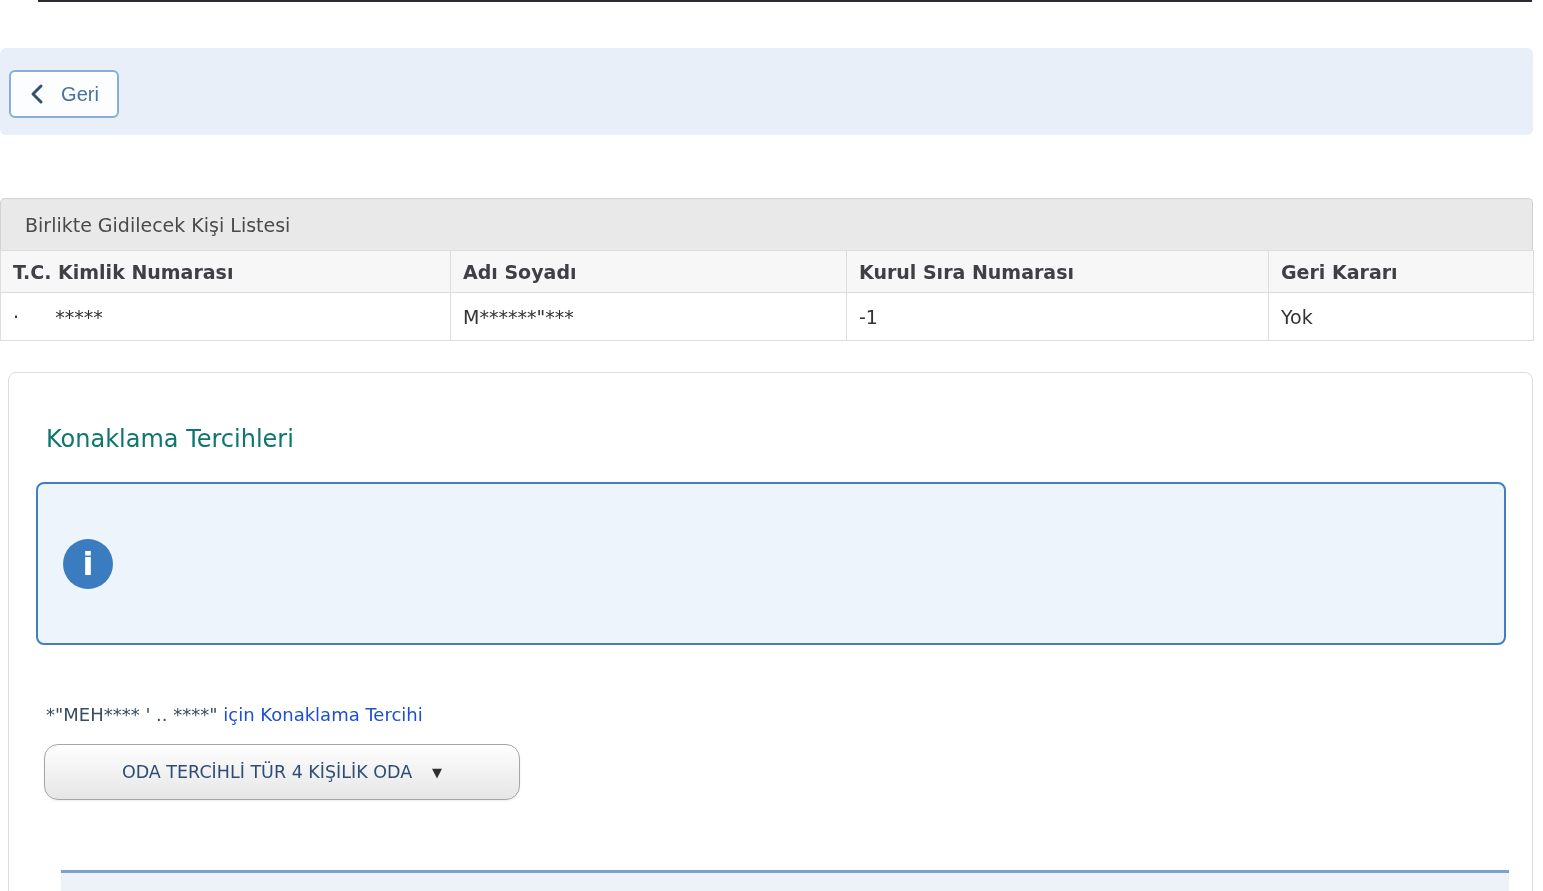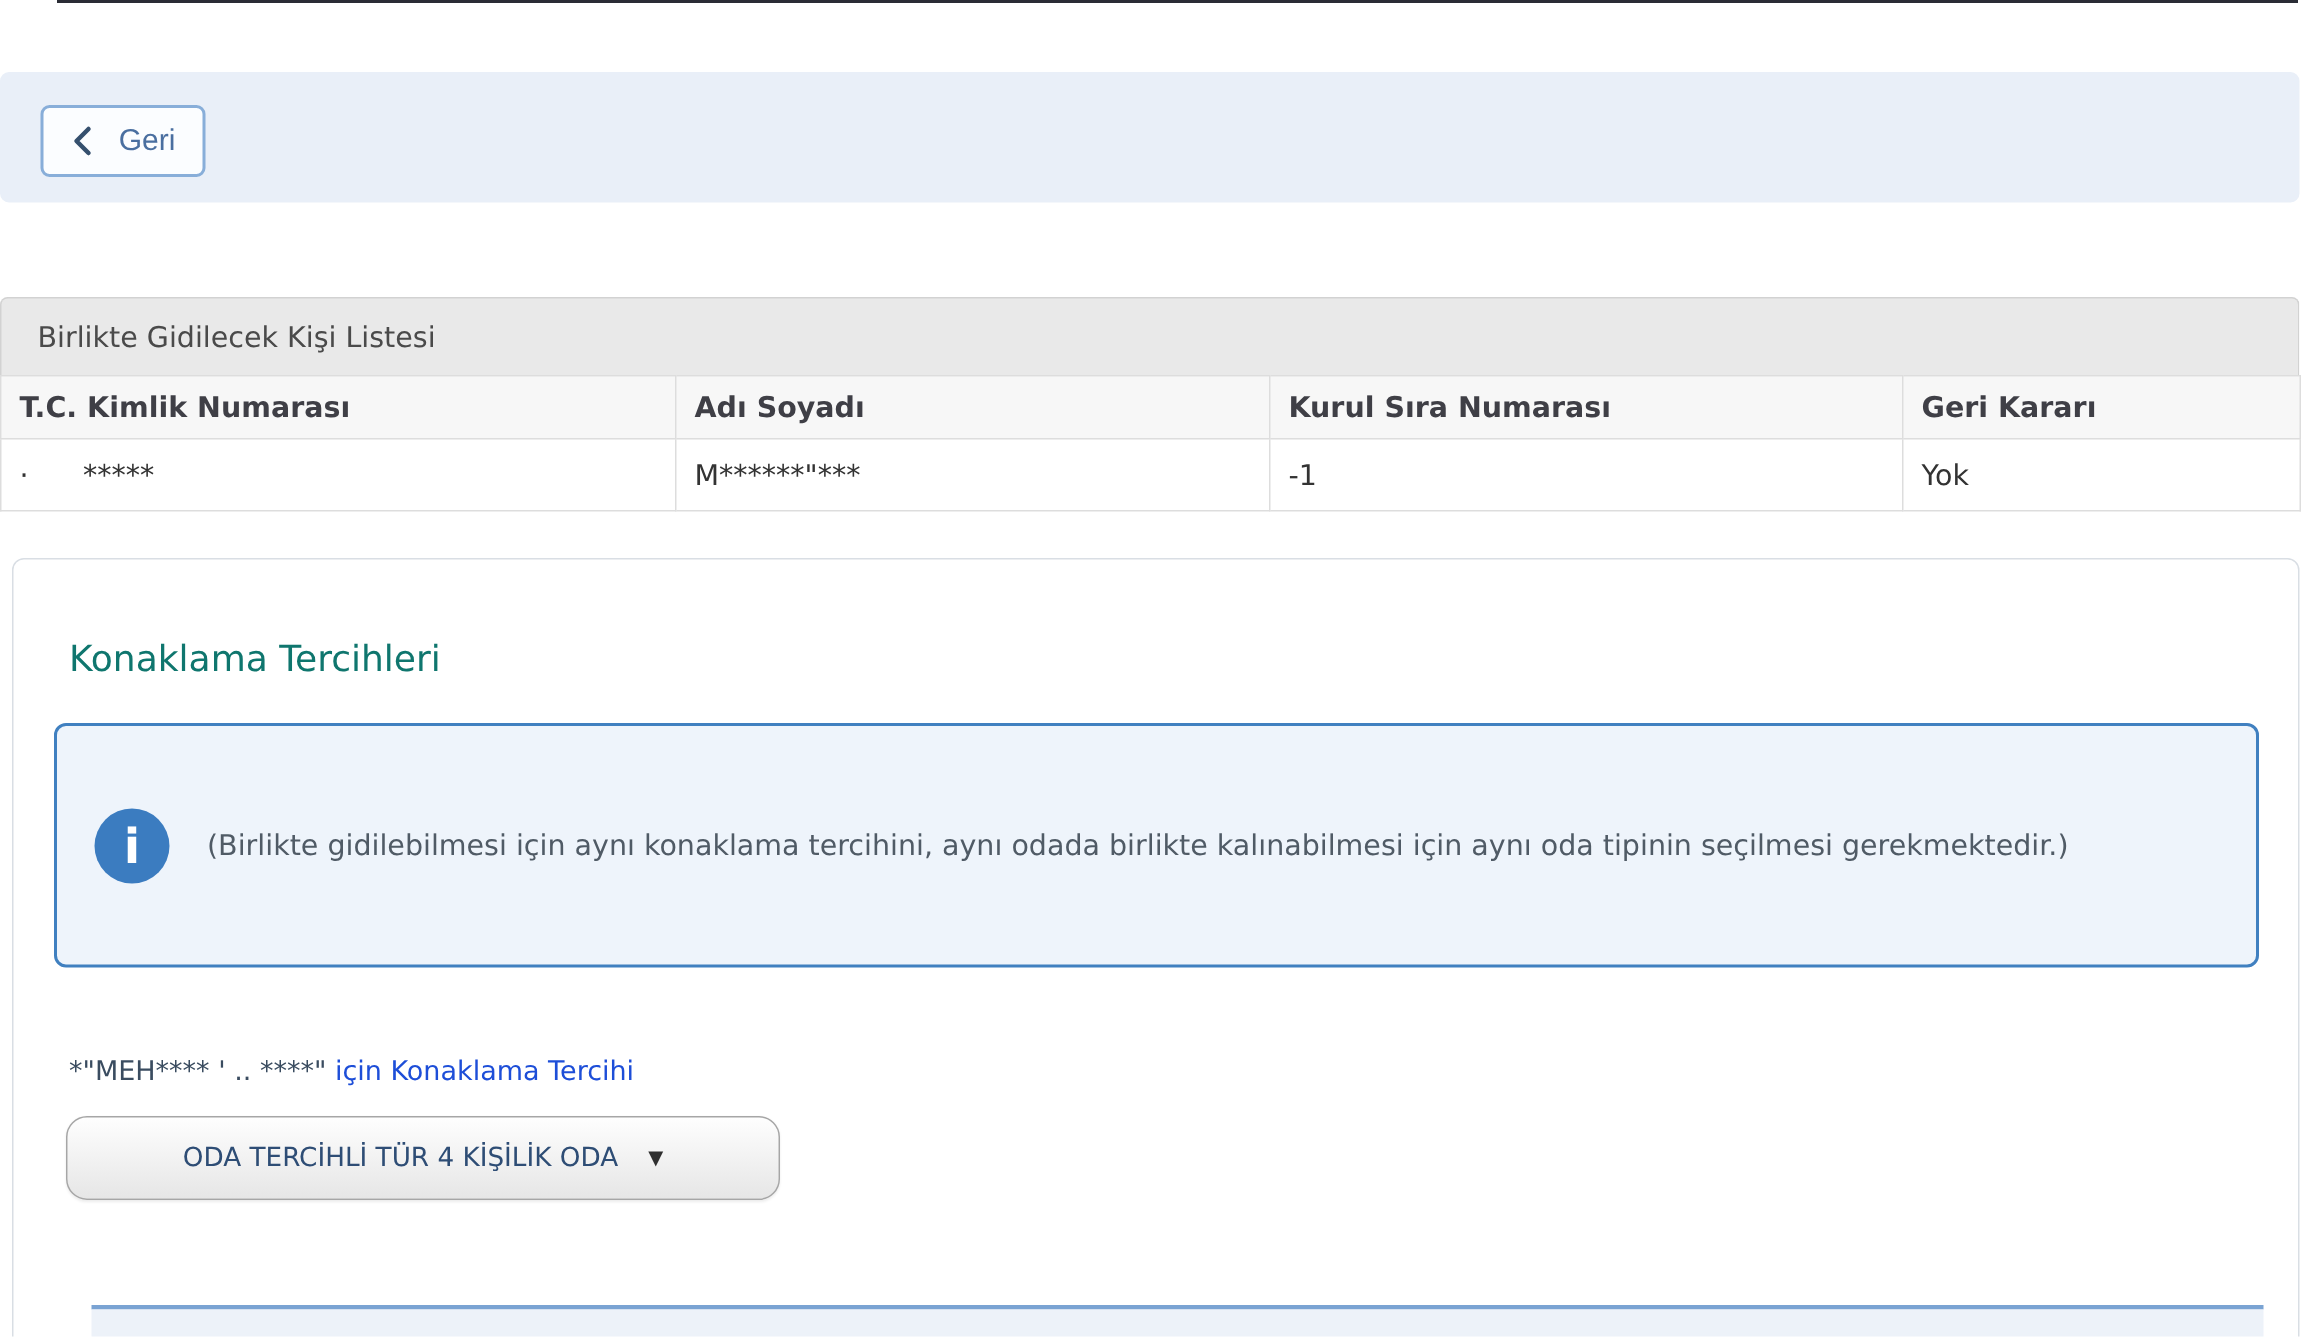--- a/index.html
+++ b/index.html
@@ -14,21 +14,21 @@
   .topline {
     position: absolute; top: 0; left: 38px; width: 1494px; height: 2px;
     background: #2a2c35;
   }
   
   .backbar {
     position: absolute; top: 48px; left: 0; width: 1533px; height: 87px;
     background: #e9eff8; border-radius: 6px;
   }
   .back-btn {
-    position: absolute; left: 27px; top: 22px; width: 110px; height: 48px;
+    position: absolute; left: 9px; top: 22px; width: 110px; height: 48px;
     background: #fbfdff; border: 2px solid #88aed9; border-radius: 6px;
     display: flex; align-items: center; justify-content: center; gap: 16px;
     color: #4a6fa0; font-size: 20px; cursor: pointer;
   }
   .back-btn svg { display: block; }
   
   .table-wrap { position: absolute; top: 198px; left: 0; width: 1533px; }
   .tbl-title {
     background: #e9e9e9; border: 1px solid #d2d2d2; border-bottom: none;
     border-radius: 5px 5px 0 0; height: 52px; line-height: 52px;
@@ -122,21 +122,20 @@
     </tbody>
   </table>
 </div>
 
 <div class="card">
   <div class="section-title">Konaklama Tercihleri</div>
 
   <div class="infobox">
     <span class="info-icon">i</span>
     <div class="info-text">
-      <div>(Birlikte gidilebilmesi için aynı konaklama tercihini, aynı odada birlikte kalınabilmesi için aynı oda tipinin seçilmesi gerekmektedir.)</div>
     </div>
   </div>
 
   <div class="pref-label">
     <span class="pref-name">*"MEH**** ' .. ****"</span><span class="pref-suffix"> için Konaklama Tercihi</span>
   </div>
 
   <div class="selectbox">
     <span>ODA TERCİHLİ TÜR 4 KİŞİLİK ODA</span>
     <span class="caret">▼</span>

